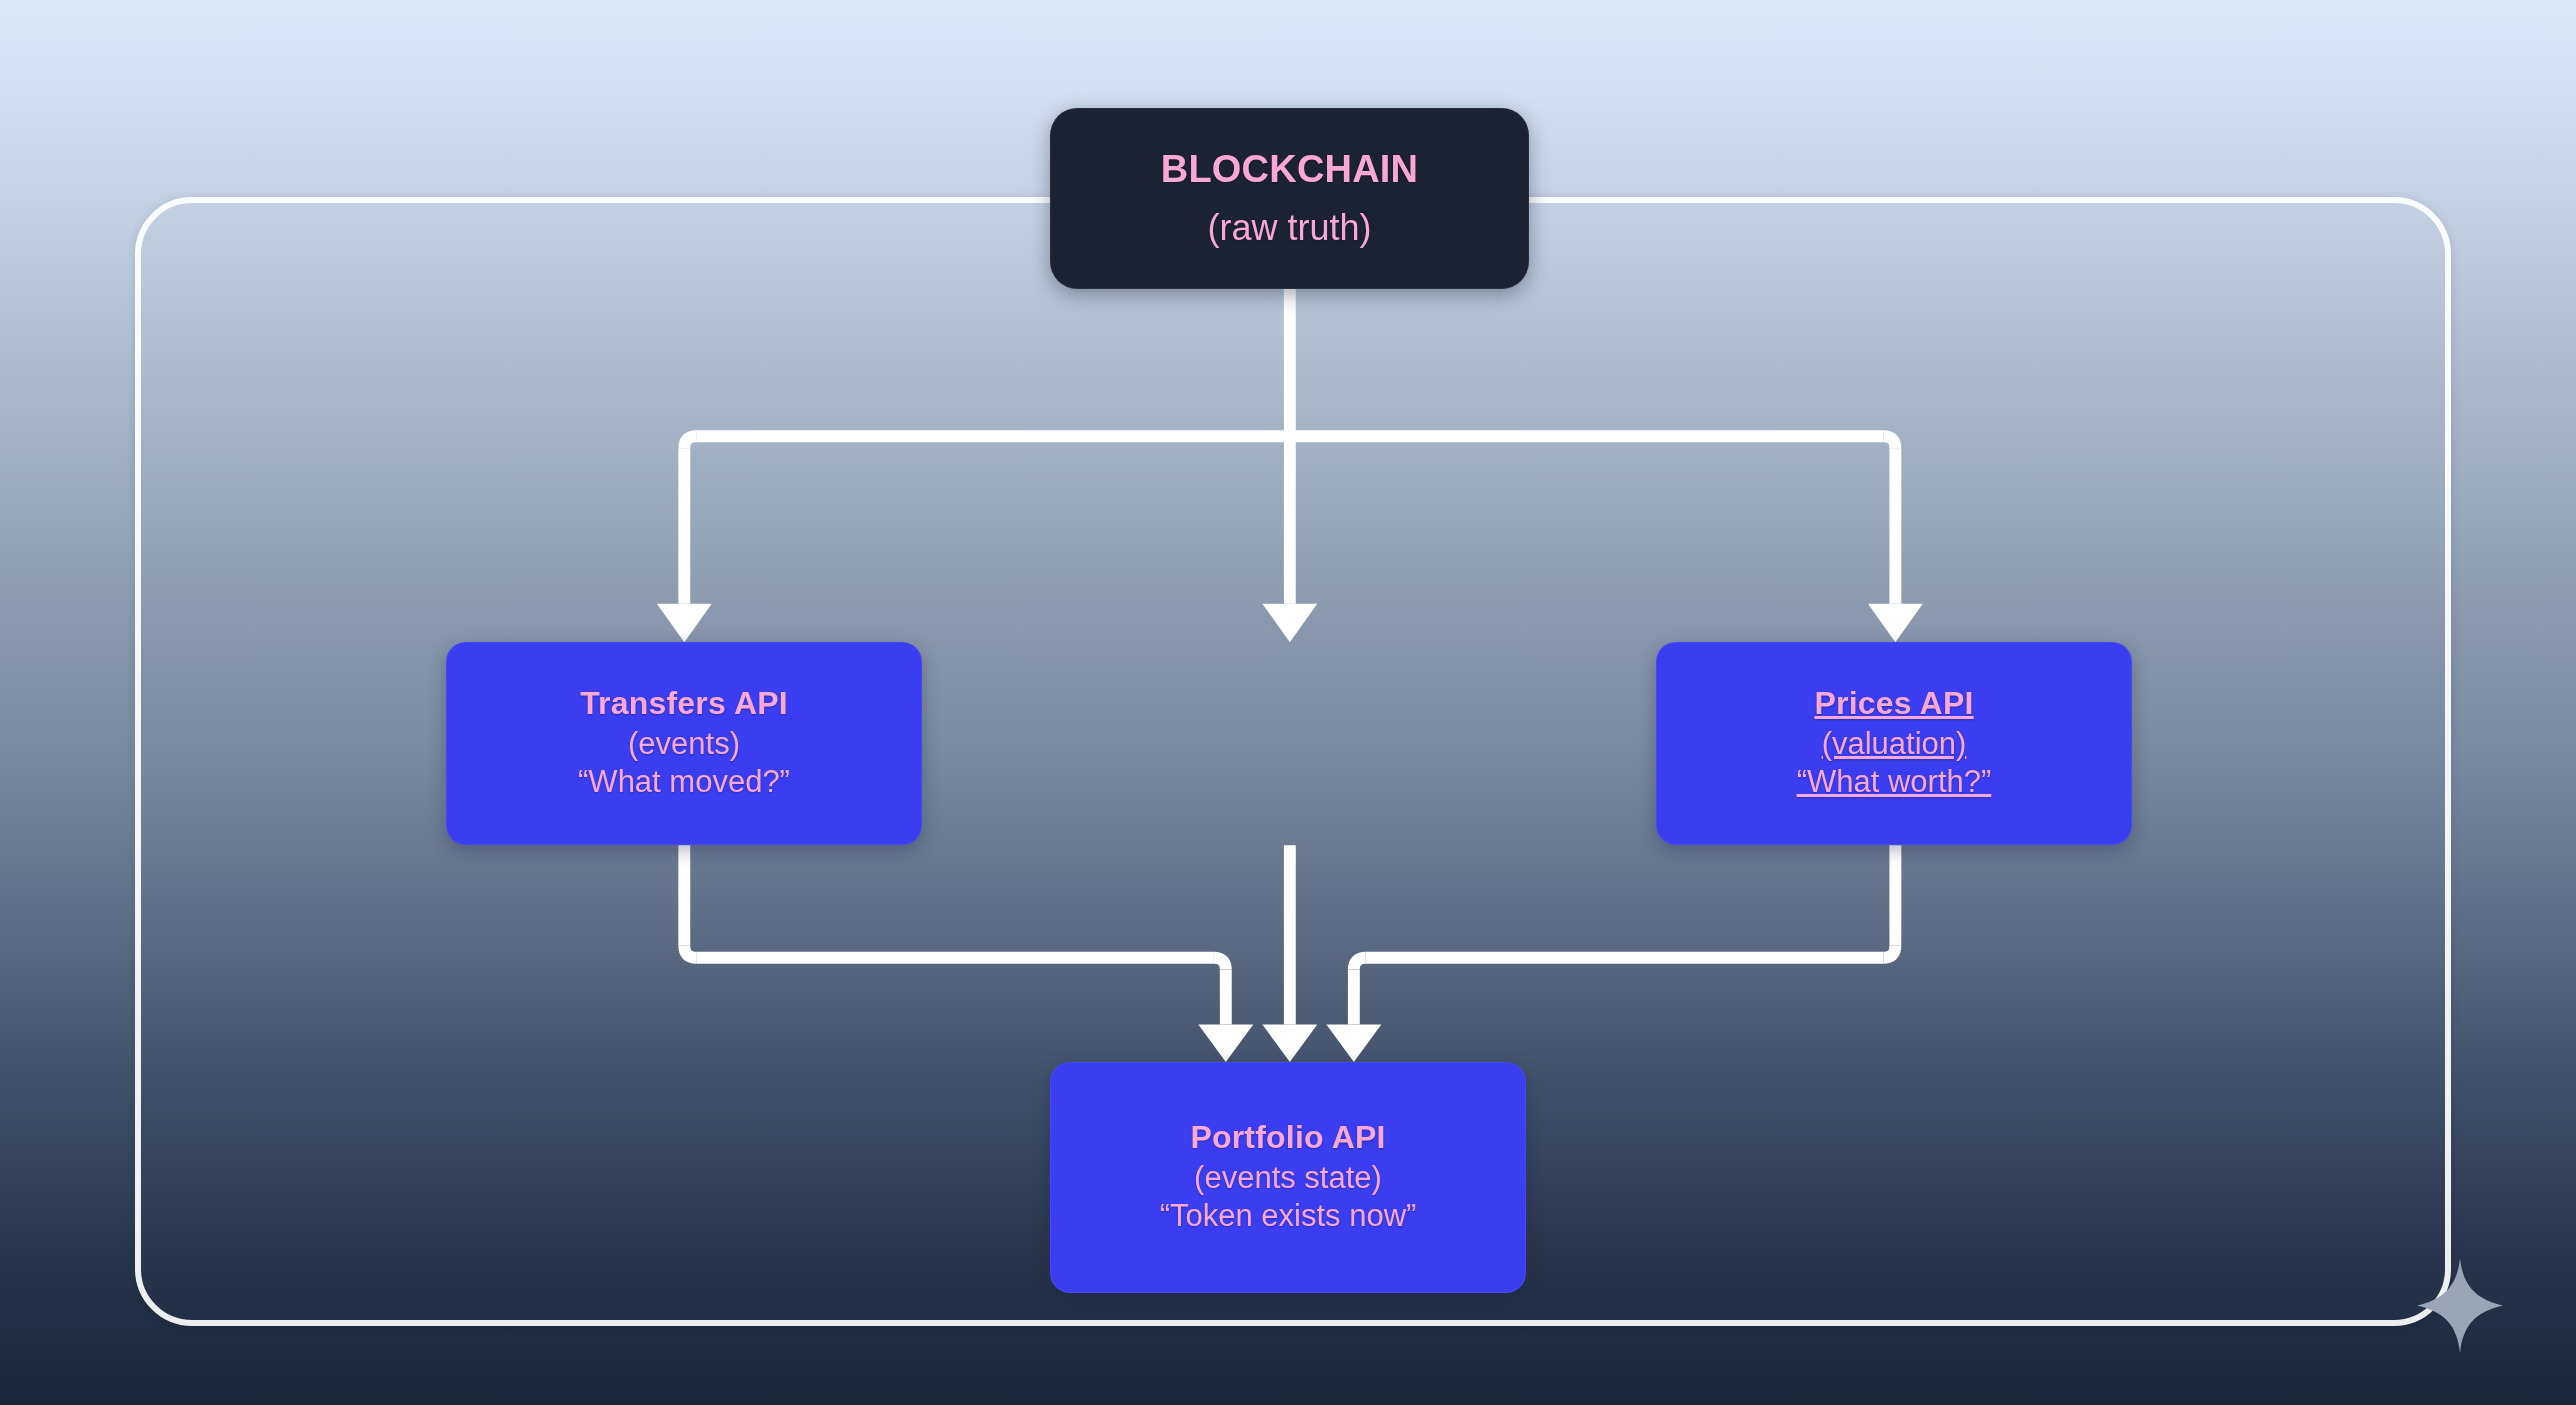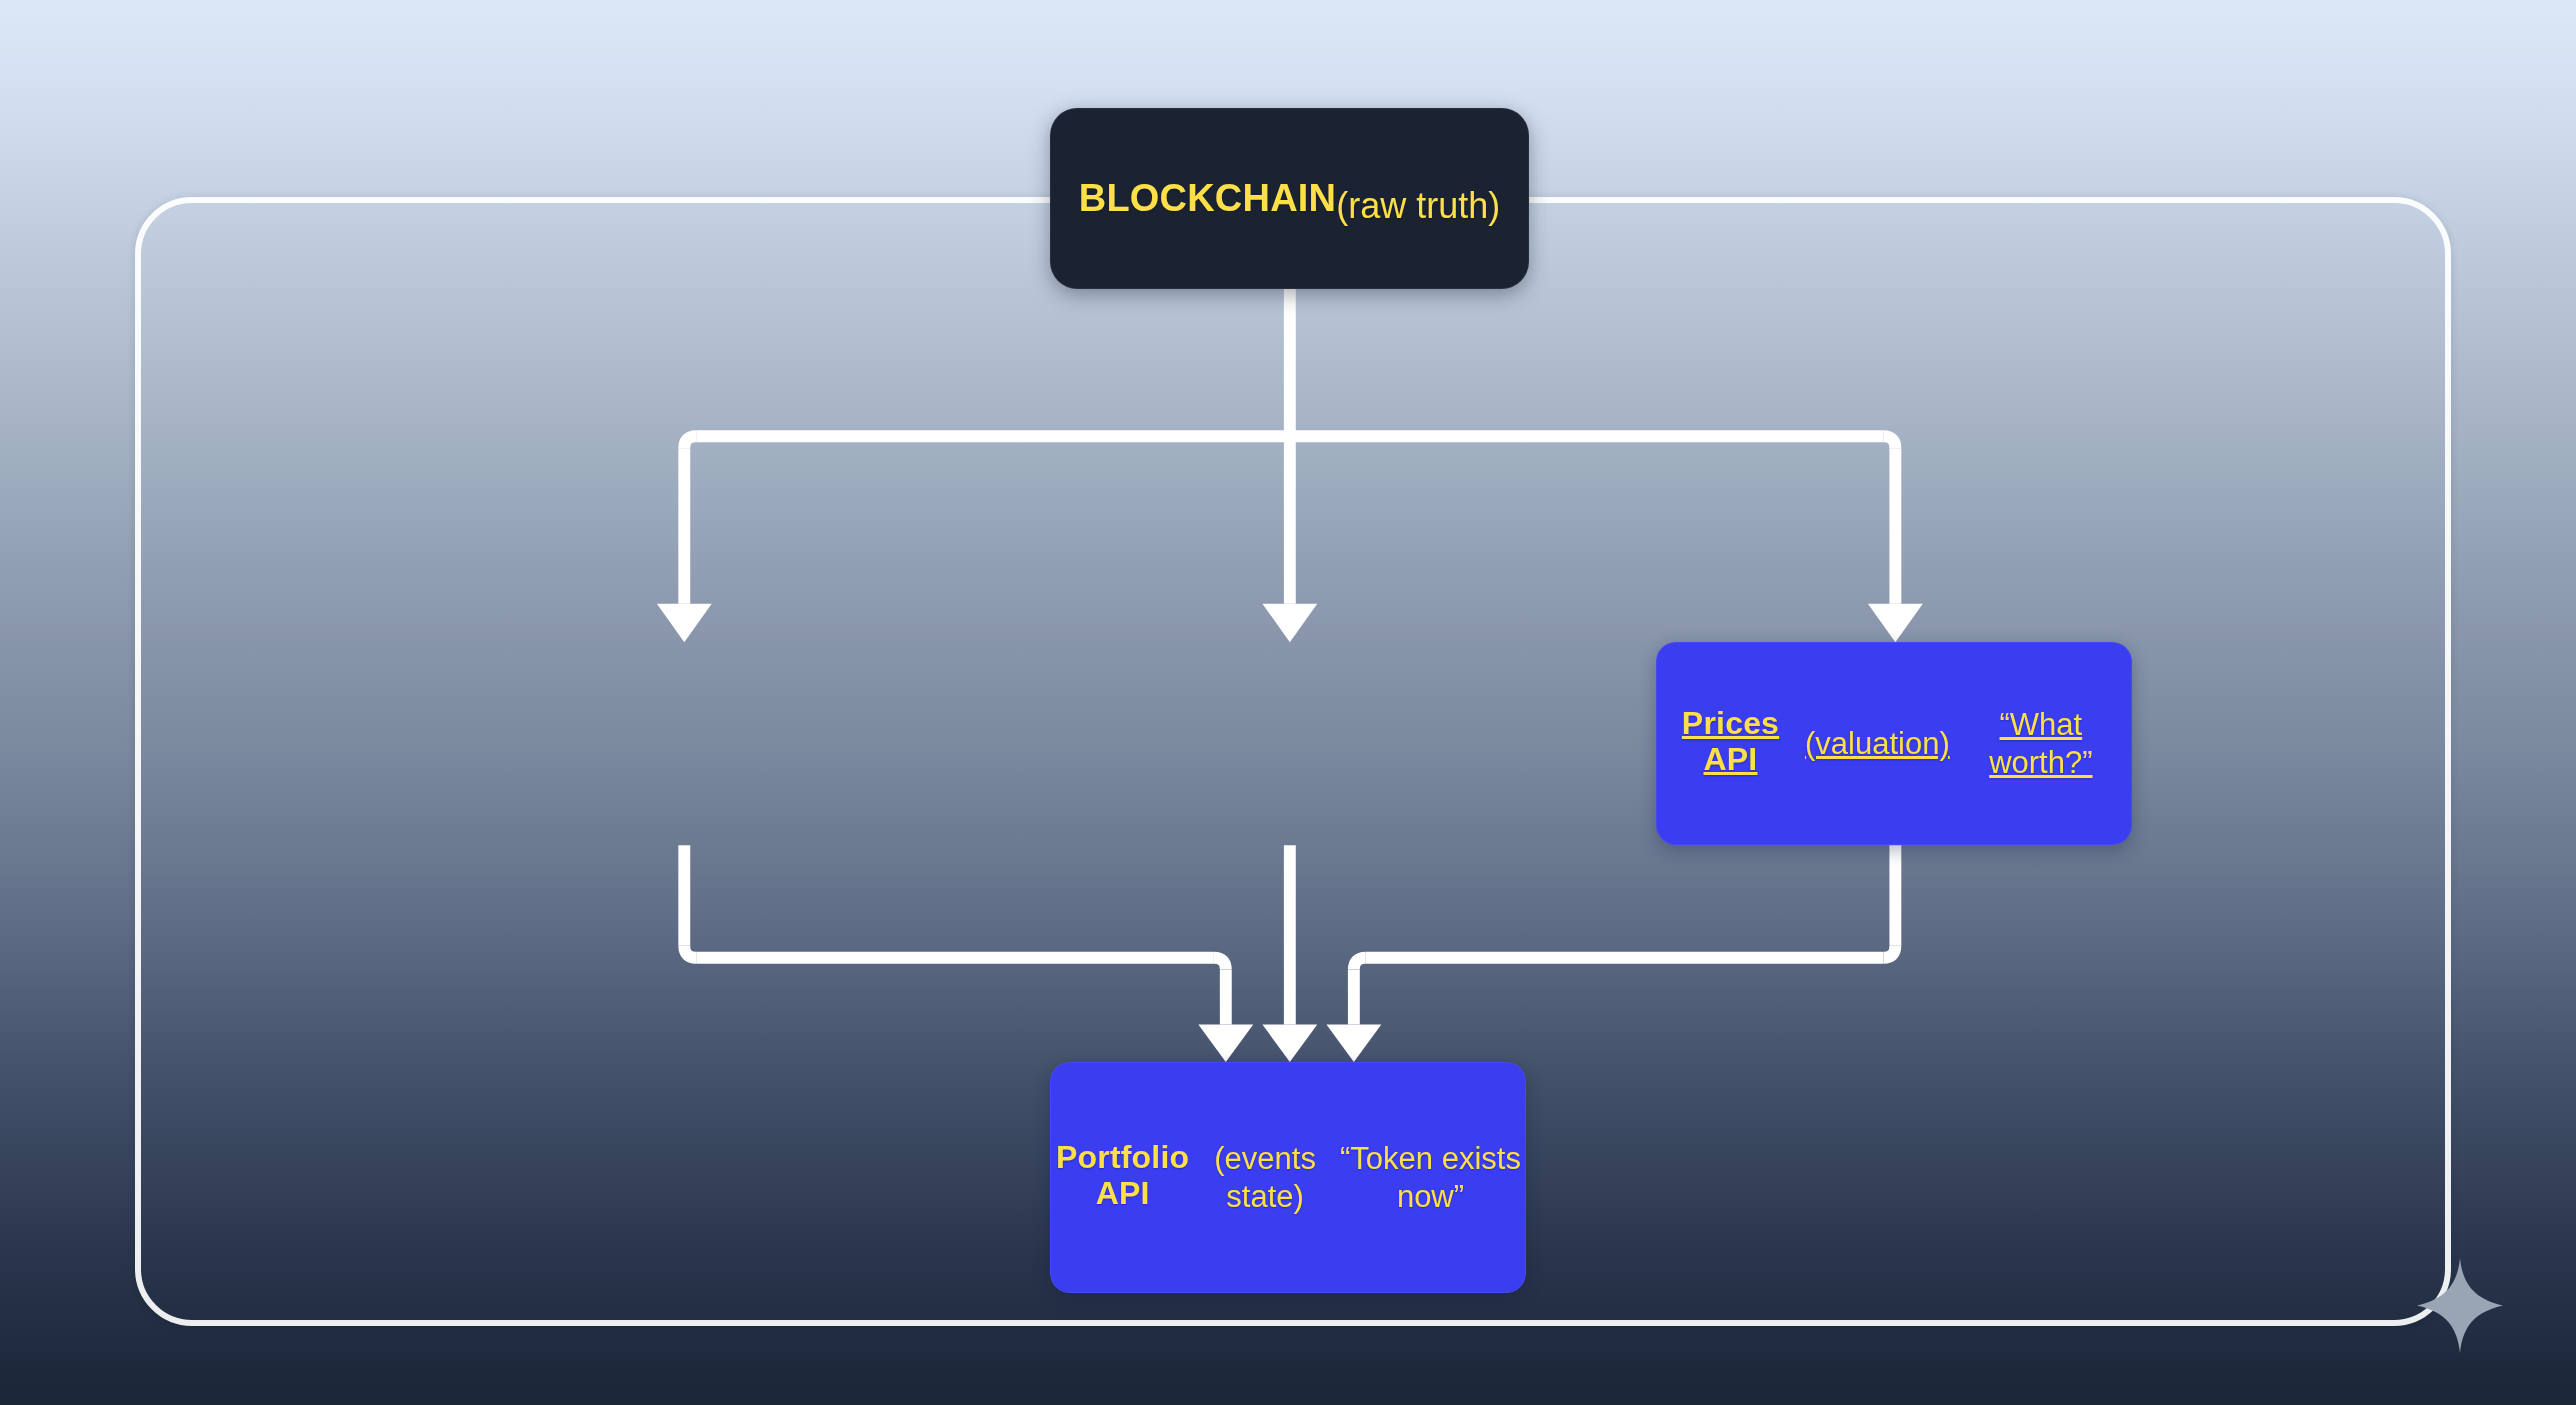--- a/index.html
+++ b/index.html
@@ -51,23 +51,24 @@
     border-radius: 57px;
     box-sizing: border-box;
     box-shadow: 0 1.8px 9.1px rgba(0,0,0,0.12);
   }
 
   
   .node {
     position: absolute;
     box-sizing: border-box;
     display: flex;
+    flex-direction: column;
     align-items: center;
     justify-content: center;
-    color: #fde047;
+    color: #f9a8d4;
     text-align: center;
     z-index: 5;
   }
   .node .title {
     font-weight: bold;
     letter-spacing: 0.2px;
     text-shadow: 0 0.9px 1.8px rgba(0,0,0,0.28);
   }
   .node .sub {
     font-weight: normal;
@@ -184,20 +185,25 @@
     <polygon class="head" points="1310,1120 1370,1120 1340,1161"></polygon>
     <polygon class="head" points="1380,1120 1440,1120 1410,1161"></polygon>
     <polygon class="head" points="1450,1120 1510,1120 1480,1161"></polygon>
   </svg>
 
   <div class="node node-root" id="node-root">
     <div class="title">BLOCKCHAIN</div>
     <div class="sub">(raw truth)</div>
   </div>
 
+  <div class="node node-api" id="node-transfers">
+    <div class="title">Transfers API</div>
+    <div class="sub">(events)</div>
+    <div class="sub">“What moved?”</div>
+  </div>
 
 
   <div class="node node-api" id="node-prices">
     <div class="title">Prices API</div>
     <div class="sub">(valuation)</div>
     <div class="sub">“What worth?”</div>
   </div>
 
   <div class="node node-api" id="node-portfolio">
     <div class="title">Portfolio API</div>

